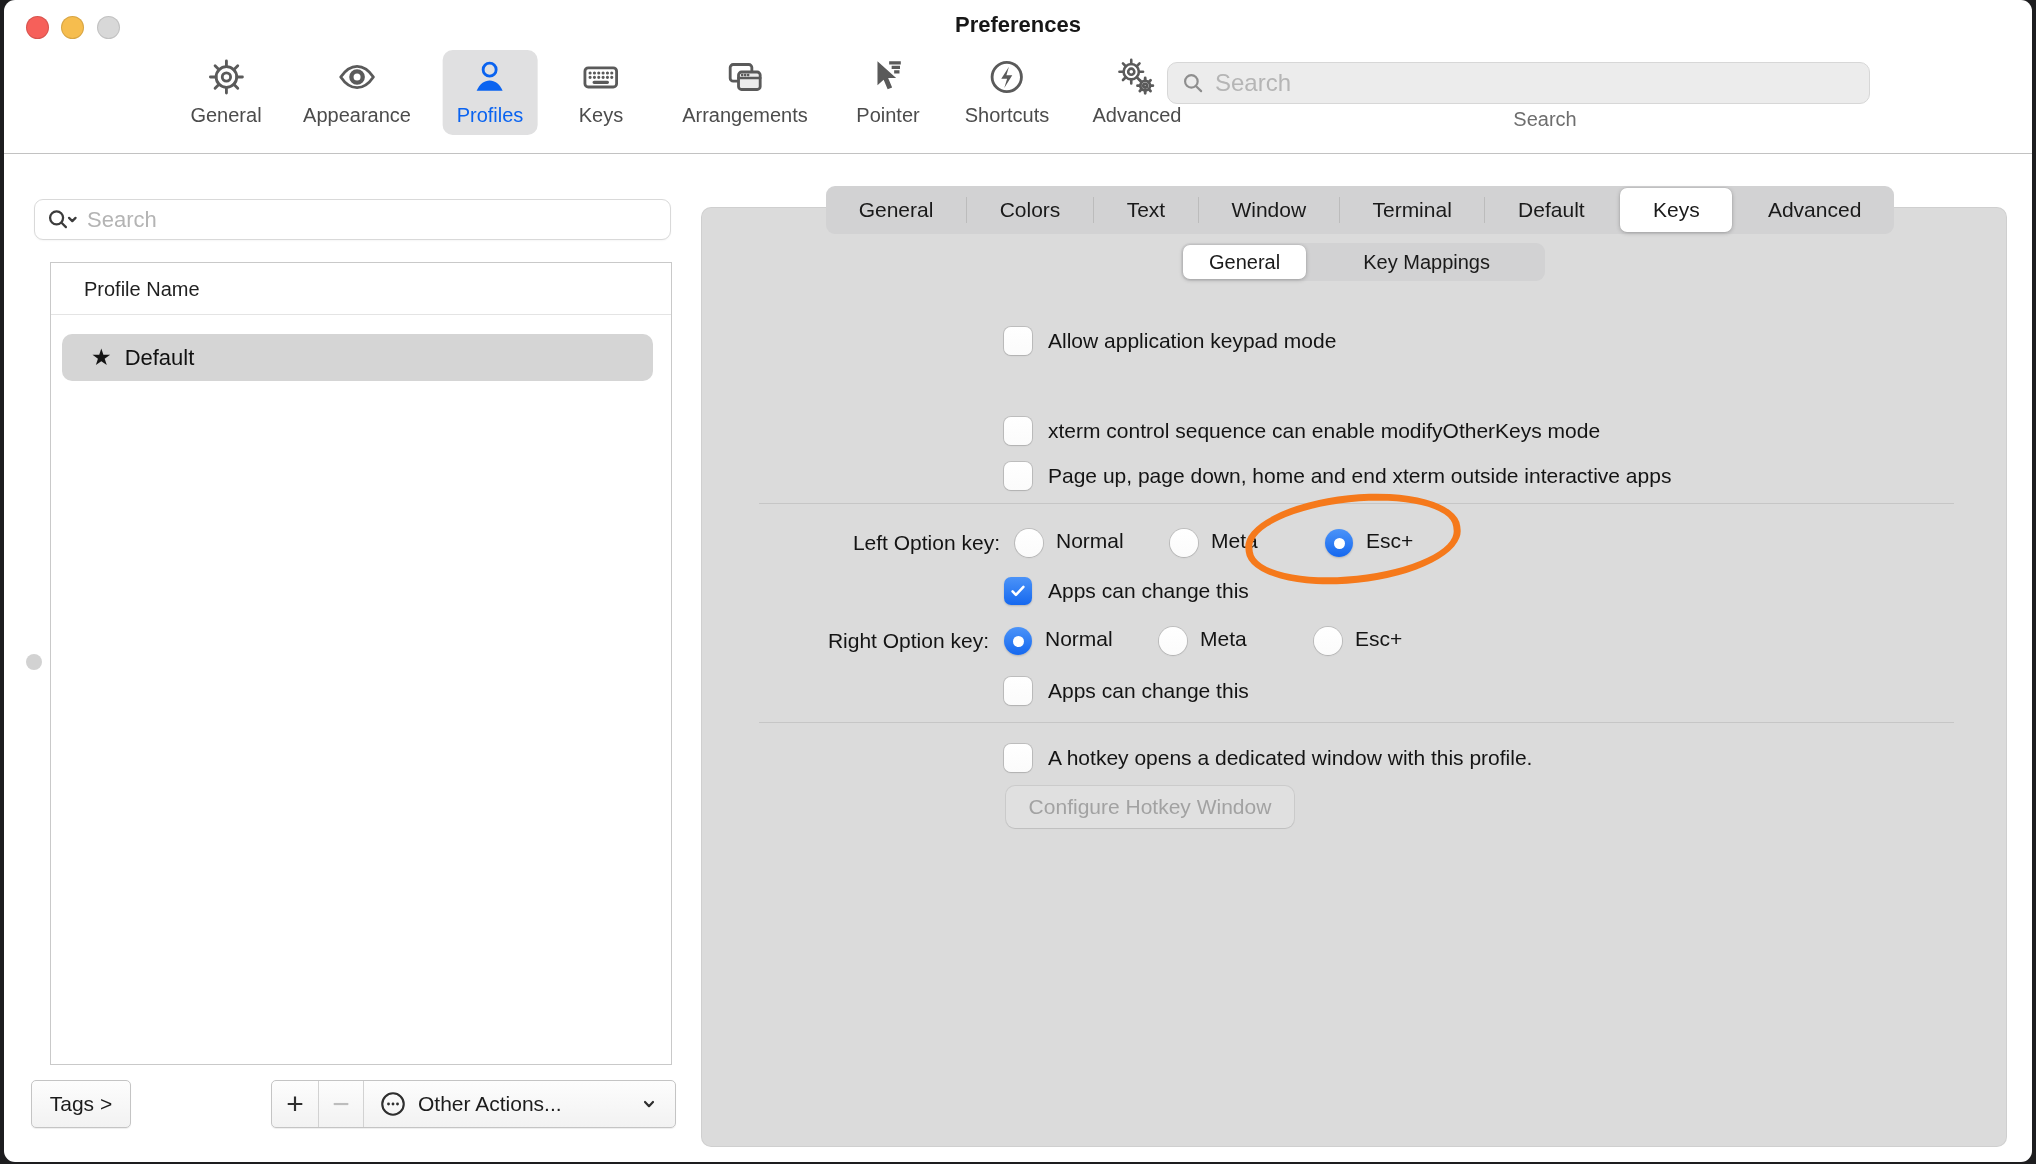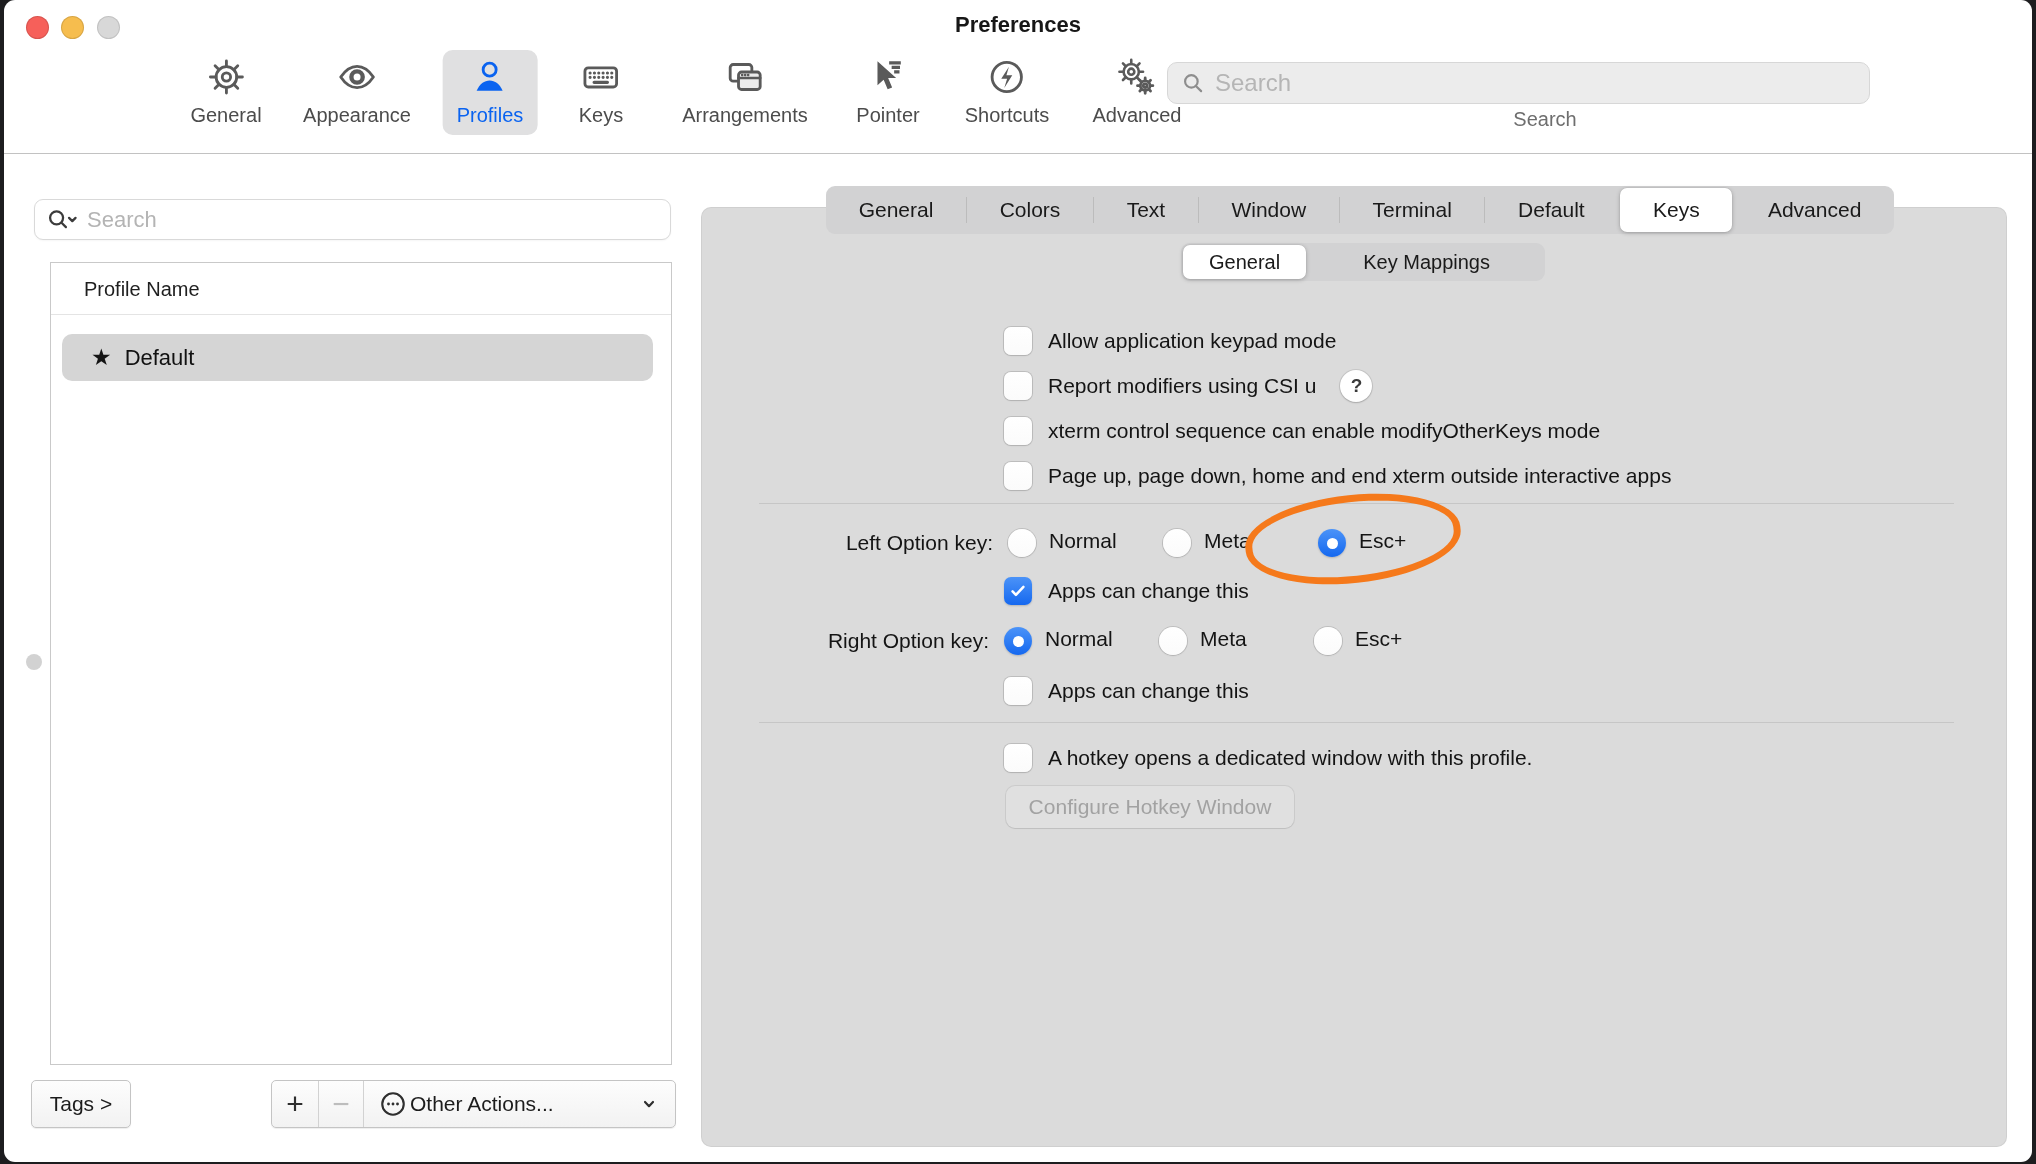--- a/index.html
+++ b/index.html
@@ -74,21 +74,21 @@
     border:1px solid #c4c4c4; border-radius:5px;
     box-shadow:0 1px 1px rgba(0,0,0,.07);
     font-size:21px; color:#1c1c1c;
     display:flex; align-items:center; justify-content:center;
   }
   .tags-btn { position:absolute; left:27px; top:1080px; width:100px; height:48px; }
   .actions-group { position:absolute; left:267px; top:1080px; height:48px; display:flex; align-items:stretch; padding:0; overflow:hidden; }
   .ag-cell { display:flex; align-items:center; justify-content:center; }
   .ag-plus { width:46px; font-size:30px; font-weight:300; color:#2e2e2e; }
   .ag-minus { width:45px; border-left:1px solid #d2d2d2; font-size:30px; color:#bdbdbd; }
-  .ag-drop { width:312px; border-left:1px solid #d2d2d2; justify-content:center; gap:2px; padding:0 14px; }
+  .ag-drop { width:312px; border-left:1px solid #d2d2d2; justify-content:center; gap:10px; padding:0 14px; }
   .ag-drop svg { flex:none; }
   .ag-chevron { margin-left:auto; }
 
   
   .panel {
     position:absolute; left:697px; top:207px; width:1306px; height:940px;
     background:#dbdbdb; border-radius:10px;
     box-shadow:inset 0 0 0 1px rgba(0,0,0,.05);
   }
   .seg {
@@ -332,39 +332,34 @@
       <div class="seg-item">Key Mappings</div>
     </div>
 
     <div class="content">
 
       <div class="crow" style="top:120px">
         <span class="checkbox"></span>
         <span>Allow application keypad mode</span>
       </div>
 
-      <div class="crow" style="top:165px">
-        <span class="checkbox"></span>
-        <span>Report modifiers using CSI u</span>
-        <span class="help-btn">?</span>
-      </div>
 
       <div class="crow" style="top:210px">
         <span class="checkbox"></span>
         <span>xterm control sequence can enable modifyOtherKeys mode</span>
       </div>
 
       <div class="crow" style="top:255px">
         <span class="checkbox"></span>
         <span>Page up, page down, home and end xterm outside interactive apps</span>
       </div>
 
       <div class="sep" style="top:296px"></div>
 
-      <div style="position:absolute; top:322px; left:4px; right:0; height:28px">
+      <div style="position:absolute; top:322px; left:11px; right:0; height:28px">
         <span class="opt-label">Left Option key:</span>
         <span class="radio-item" style="left:303px">
           <span class="radio"></span>
           <span>Normal</span>
         </span>
         <span class="radio-item" style="left:458px">
           <span class="radio"></span>
           <span>Meta</span>
         </span>
         <span class="radio-item" style="left:613px">

